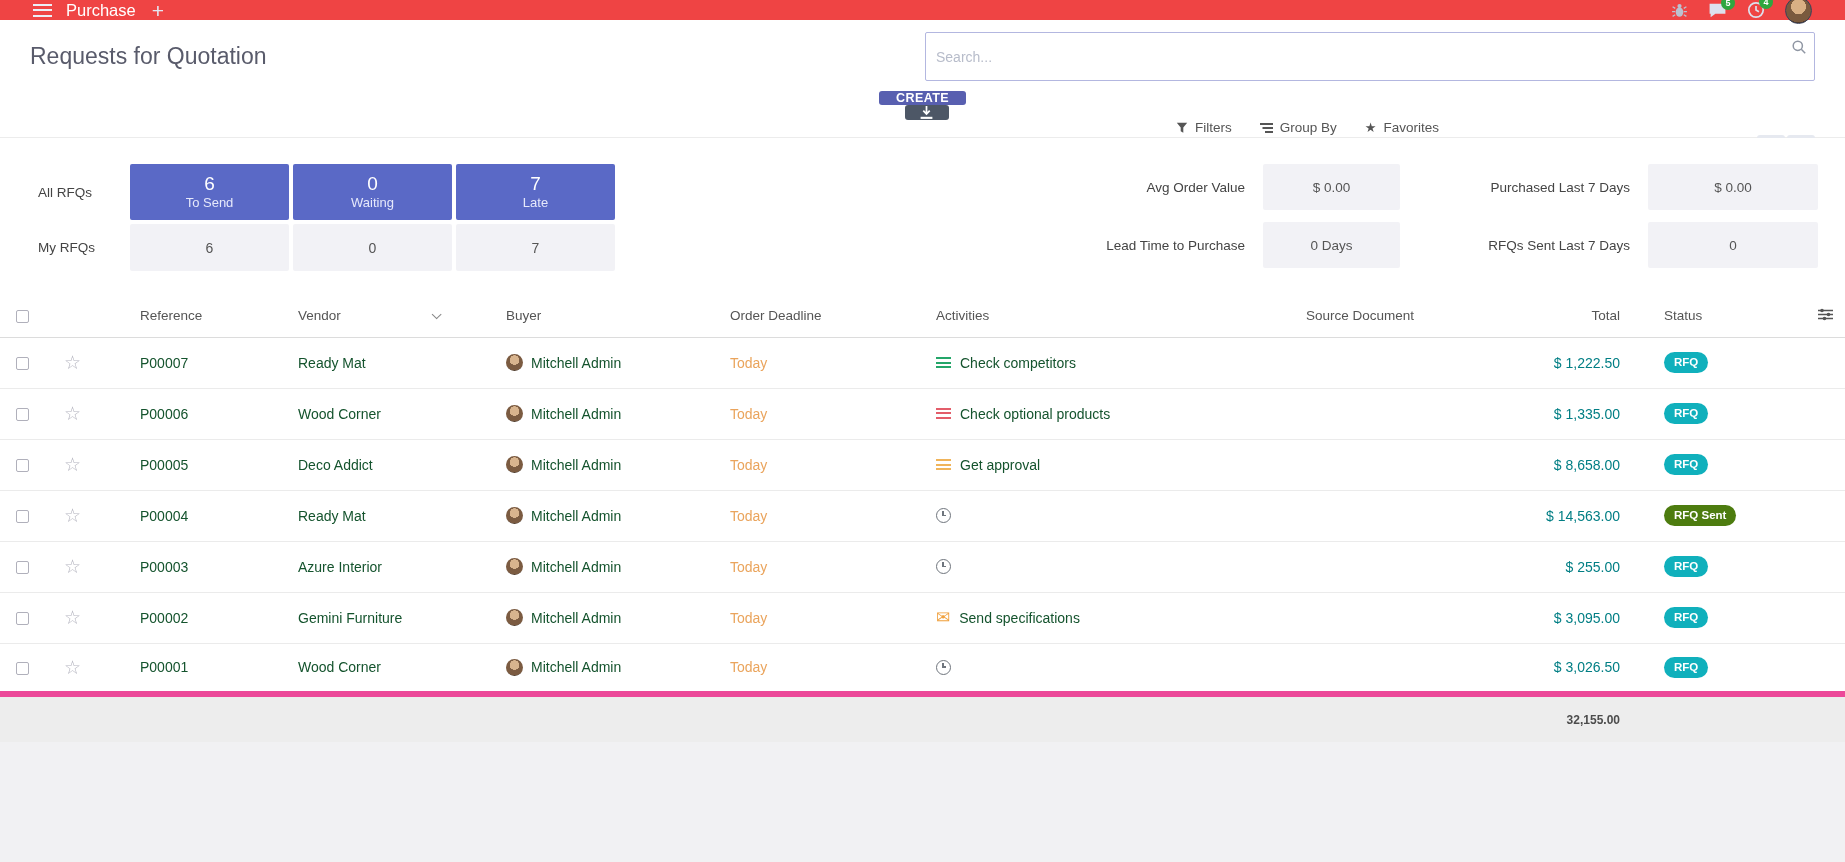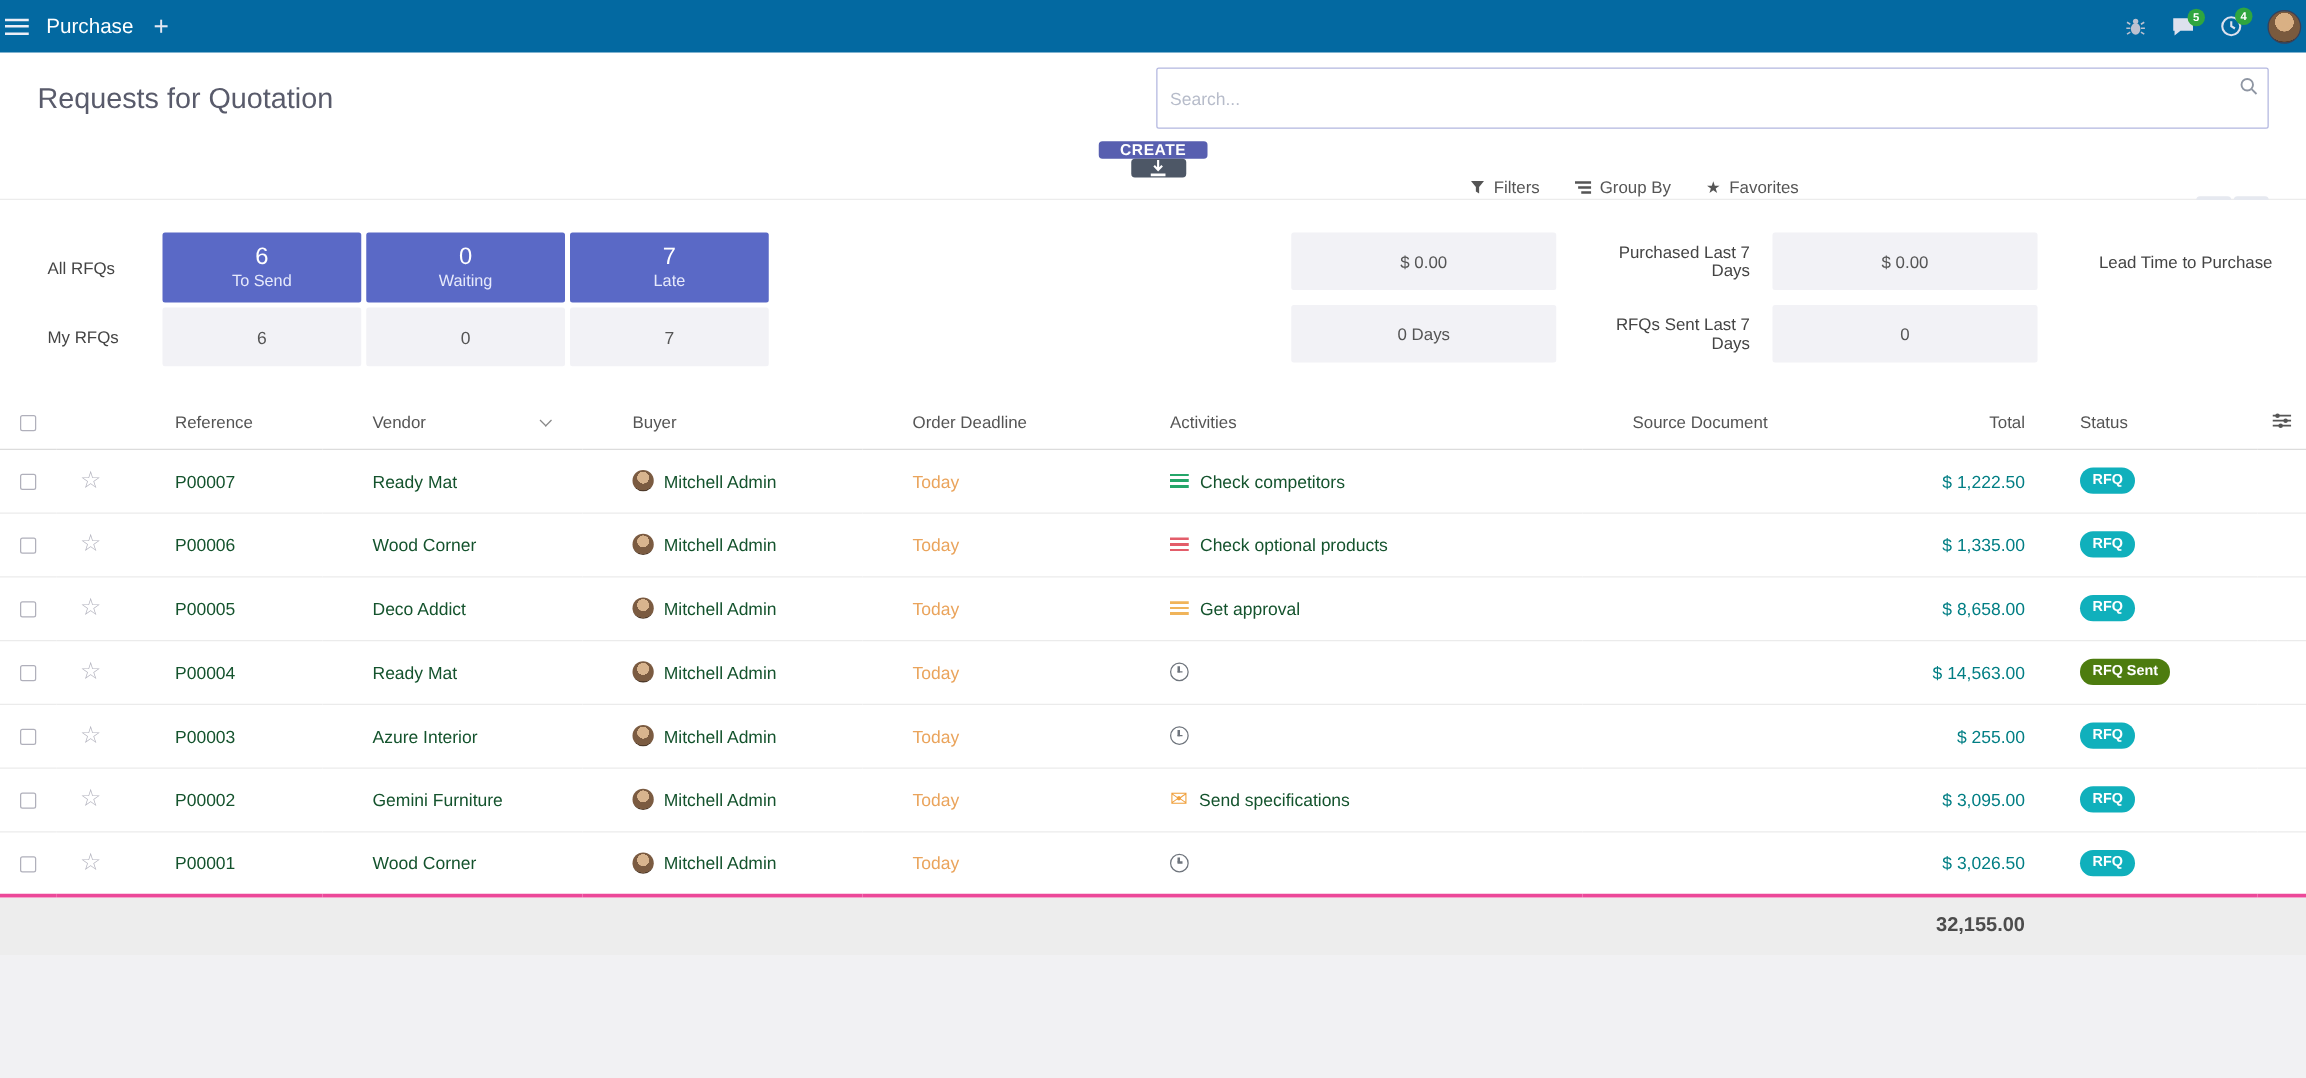--- a/index.html
+++ b/index.html
@@ -1,20 +1,20 @@
 <!DOCTYPE html>
 <html><head>
 <meta charset="utf-8">
 <style>
   * { margin:0; padding:0; box-sizing:border-box; }
   html,body { width:1845px; height:862px; overflow:hidden; }
   body { font-family:"Liberation Sans", sans-serif; font-size:14px; color:#444; background:#fff; display:flex; flex-direction:column; }
 
   
-  .topbar { height:42px; background:#0369a1; display:flex; align-items:center; padding:0 4px; flex:0 0 auto; }
+  .topbar { height:20px; background:#ef4444; display:flex; align-items:center; padding:0 33px; flex:0 0 auto; }
   .hamburger { width:19px; height:13px; border-top:2px solid #eceef6; border-bottom:2px solid #eceef6; position:relative; cursor:pointer; }
   .hamburger::after { content:''; position:absolute; left:0; right:0; top:3.5px; height:2px; background:#eceef6; }
   .app-name { color:#fff; font-size:16.5px; margin:0 16px 0 14px; cursor:pointer; }
   .topbar-plus { color:#e4e7f2; font-size:21px; font-weight:400; cursor:pointer; line-height:1; }
   .topbar-right { margin-left:auto; display:flex; align-items:center; gap:20px; }
   .systray-item { position:relative; display:flex; align-items:center; cursor:pointer; }
   .systray-badge { position:absolute; top:-6px; right:-8px; background:#2fa63f; color:#fff; font-size:9px; font-weight:700; min-width:14px; height:14px; border-radius:8px; display:flex; align-items:center; justify-content:center; padding:0 3px; }
   .avatar-lg { width:27px; height:27px; border-radius:50%; background:radial-gradient(circle at 50% 35%, #d9b084 0 36%, #7a5a3e 37% 75%, #503a28 76%); border:1px solid #3a4058; }
 
   
@@ -78,21 +78,21 @@
   .act-icon[data-icon="checklist-red"]    { background:repeating-linear-gradient(to bottom, #e35d6a 0 2px, transparent 2px 4.5px); }
   .act-icon[data-icon="checklist-yellow"] { background:repeating-linear-gradient(to bottom, #f0b45a 0 2px, transparent 2px 4.5px); }
   .act-icon[data-icon="clock"] { width:15px; height:15px; border:1.5px solid #6f757d; border-radius:50%; position:relative; }
   .act-icon[data-icon="clock"]::before { content:''; position:absolute; left:5.3px; top:2.2px; width:1.5px; height:4.5px; background:#6f757d; }
   .act-icon[data-icon="clock"]::after  { content:''; position:absolute; left:5.3px; top:5.6px; width:4px; height:1.5px; background:#6f757d; }
   .act-icon[data-icon="envelope"]::before { content:'✉'; font-size:17px; color:#f0a13f; line-height:1; }
   .amount { color:#017e84; }
   .badge { display:inline-block; padding:4px 10px 5px; border-radius:11px; color:#fff; font-size:11.5px; font-weight:700; }
   .badge[data-status="rfq"] { background:#10b0bc; }
   .badge[data-status="rfq-sent"] { background:#4d7c0f; }
-  tfoot td { height:48px; background:#ededed; border-top:3px solid #ec4899; font-size:16px; }
+  tfoot td { height:48px; background:#ededed; border-top:6px solid #ec4899; font-size:12px; }
   .footer-total { font-weight:700; color:#4c4c4c; }
   .sort-chevron { display:inline-block; width:7px; height:7px; border-right:1.6px solid #888; border-bottom:1.6px solid #888; transform:rotate(45deg) translateY(-3px); margin-left:90px; }
 
   .page-bottom { flex:1 1 auto; background:#f1f1f3; }
 </style>
 </head>
 <body>
 
 <header class="topbar">
   <div class="hamburger"></div>
@@ -244,20 +244,21 @@
     <div class="card-col">
       <div class="big-card">
         <span class="num">7</span>
         <span class="lbl">Late</span>
       </div>
       <div class="small-card">7</div>
     </div>
   </div>
 
   <div class="dash-stats">
+    <div class="stat-label">Avg Order Value</div>
     <div class="stat-box">$ 0.00</div>
     <div class="stat-label">Purchased Last 7 Days</div>
     <div class="stat-box">$ 0.00</div>
     <div class="stat-label">Lead Time to Purchase</div>
     <div class="stat-box">0 Days</div>
     <div class="stat-label">RFQs Sent Last 7 Days</div>
     <div class="stat-box">0</div>
   </div>
 </section>
 

